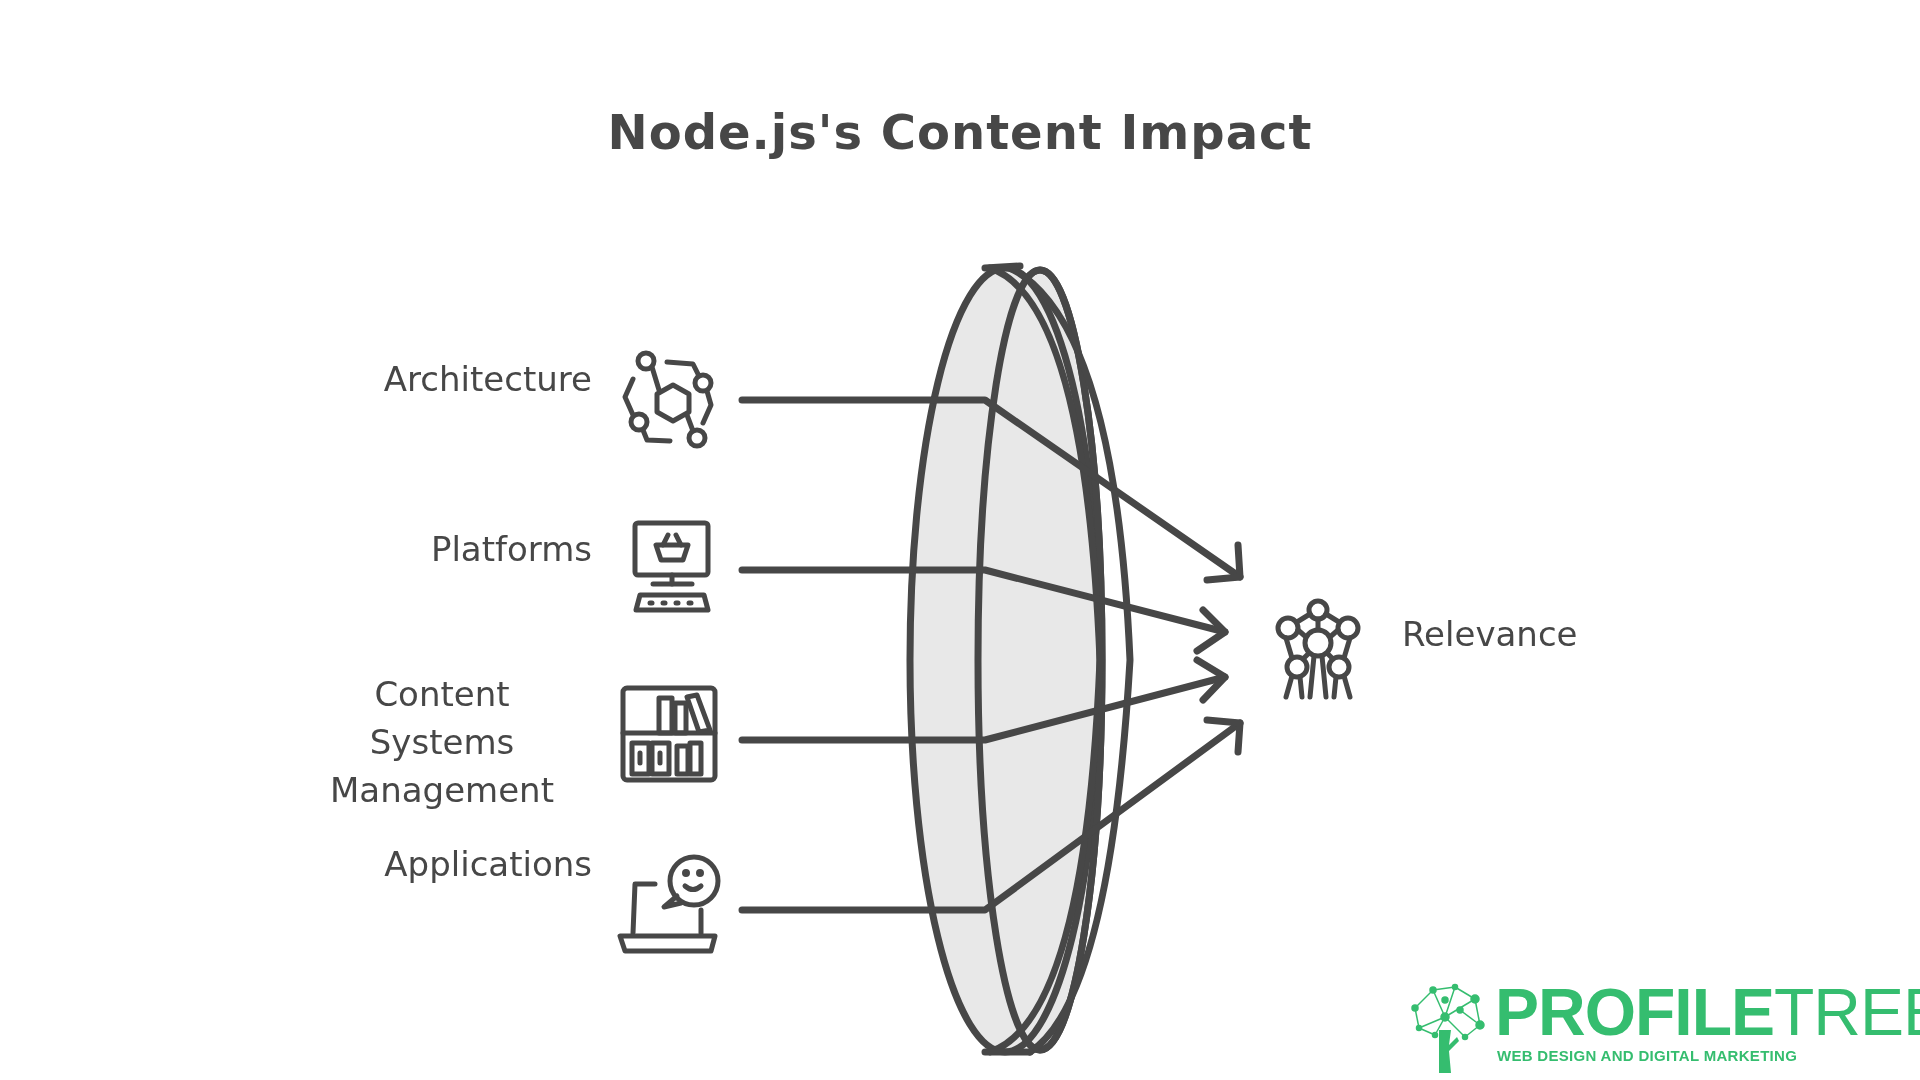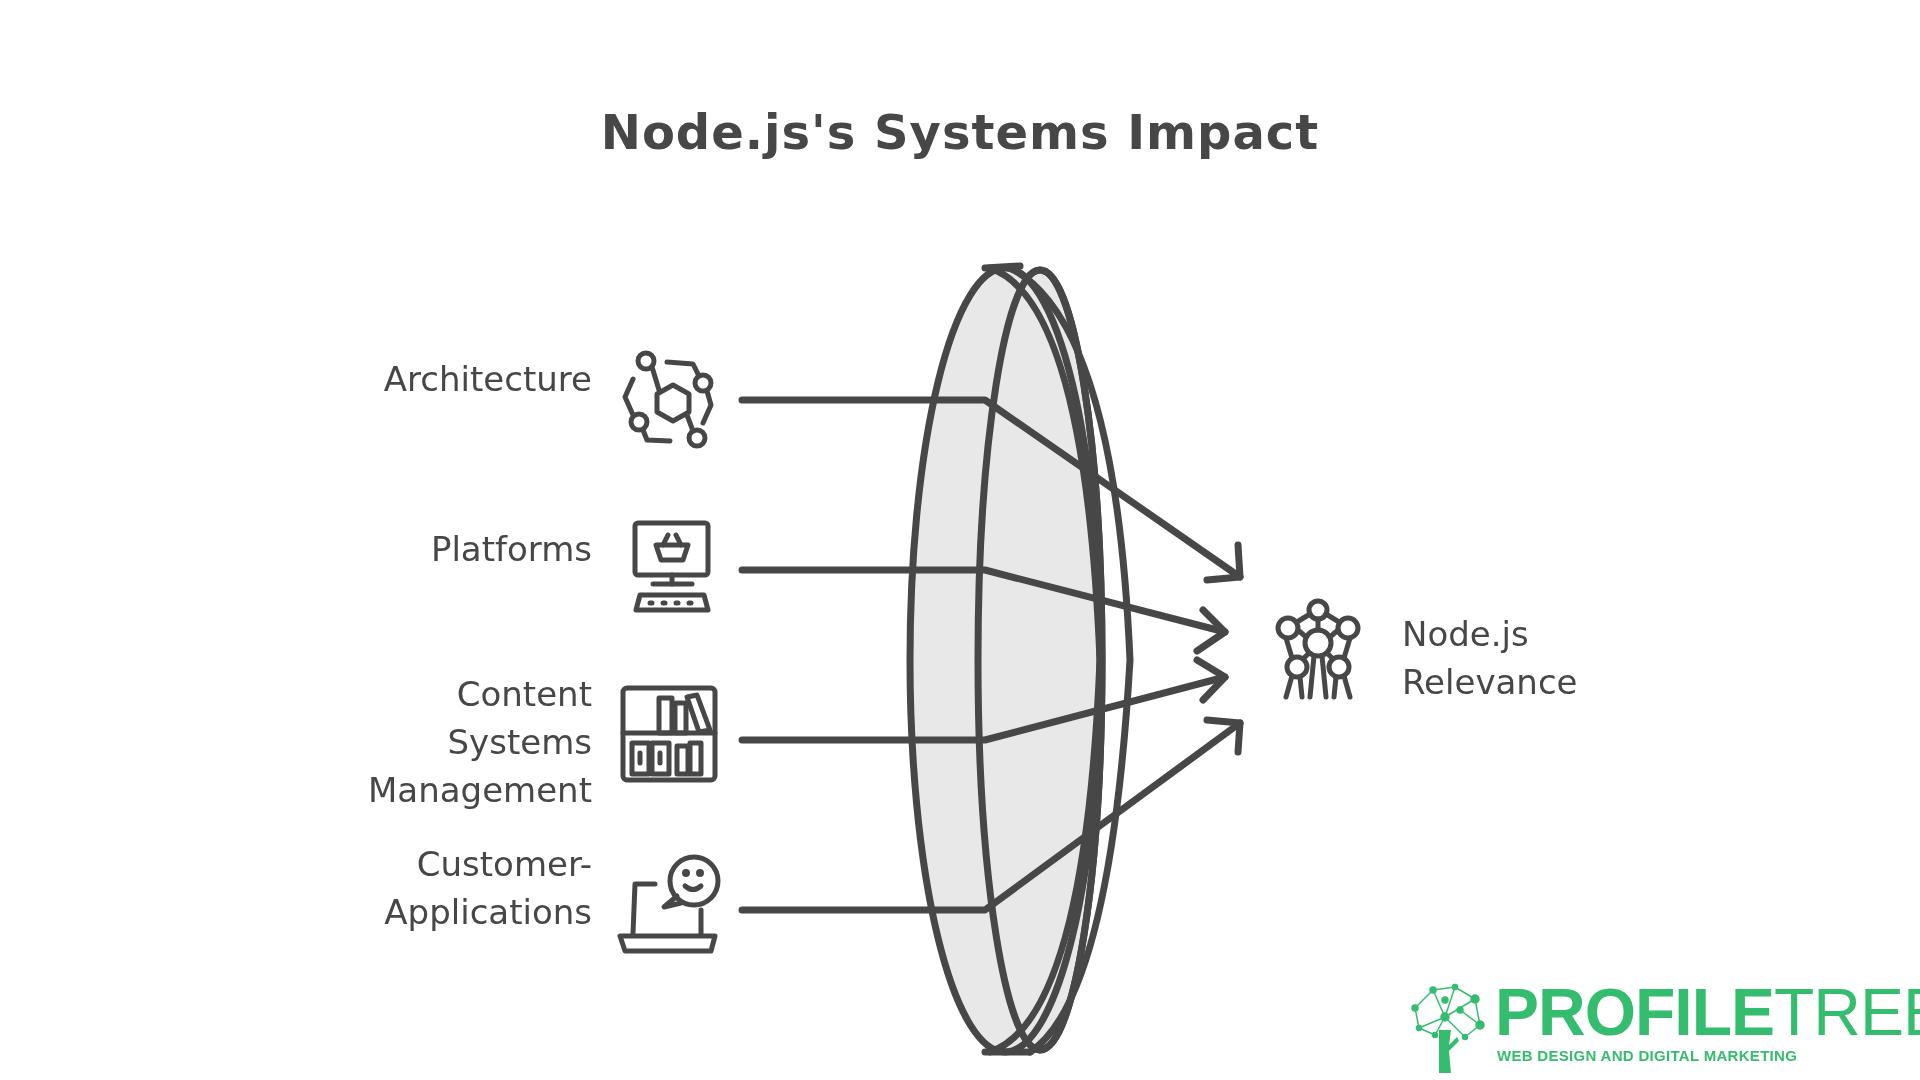--- a/index.html
+++ b/index.html
@@ -15,21 +15,21 @@
     .logo-word { position: absolute; left: 90px; top: 4px; font-family: "Liberation Sans", sans-serif;
                  font-size: 66px; font-weight: bold; color: #35bd6f; letter-spacing: -1px; line-height: 66px; }
     .logo-word .thin { font-weight: normal; }
     .logo-tag { position: absolute; left: 92px; top: 72px; font-family: "Liberation Sans", sans-serif;
                 font-size: 15px; font-weight: bold; color: #35bd6f; letter-spacing: 0.3px; white-space: nowrap; }
     .logo-tag .thin { font-weight: bold; }
   </style>
 </head>
 <body>
 
-<div class="title">Node.js's Systems Impact</div>
+<div class="title">Node.js's Content Impact</div>
 
 <svg class="diagram" viewBox="0 0 1920 1080" xmlns="http://www.w3.org/2000/svg">
 
   <g stroke="#474747" stroke-width="7" stroke-linecap="round" stroke-linejoin="round">
     <ellipse cx="1040" cy="660" rx="62" ry="390" fill="#e8e8e8"></ellipse>
     <ellipse cx="1005" cy="660" rx="95" ry="392" fill="#e8e8e8"></ellipse>
     <ellipse cx="1040" cy="660" rx="62" ry="390" fill="none"></ellipse>
     <path d="M 990 268 Q 1085 300 1100 660 Q 1085 1020 990 1052" fill="none"></path>
     <path d="M 1010 268 Q 1115 320 1130 660 Q 1110 1000 1030 1052" fill="none"></path>
     <line x1="985" y1="268" x2="1020" y2="266"></line>
@@ -124,32 +124,30 @@
     <line x1="60" y1="61" x2="64" y2="102"></line>
   </g>
 </svg>
 
 <div class="label left" style="left:292px; top:355px;">
   <div>Architecture</div>
 </div>
 <div class="label left" style="left:292px; top:525px;">
   <div>Platforms</div>
 </div>
-<div class="label left" style="left:292px; top:670px;">
+<div class="label left" style="left:292px; top:670px;text-align:center;">
   <div>Content</div>
   <div>Systems</div>
   <div>Management</div>
 </div>
 <div class="label left" style="left:292px; top:840px;">
-  <div>Customer-</div>
   <div>Applications</div>
 </div>
 
 <div class="label right" style="left:1402px; top:610px;">
-  <div>Node.js</div>
   <div>Relevance</div>
 </div>
 
 <div class="logo">
   <svg width="90" height="100" viewBox="0 0 90 100" style="position:absolute; left:0; top:0;">
     <g stroke="#35bd6f" stroke-width="1.5" fill="#35bd6f">
       <line x1="10" y1="33" x2="28" y2="15"></line>
         <line x1="28" y1="15" x2="50" y2="12"></line>
       <line x1="50" y1="12" x2="70" y2="24"></line>
         <line x1="70" y1="24" x2="75" y2="50"></line>

